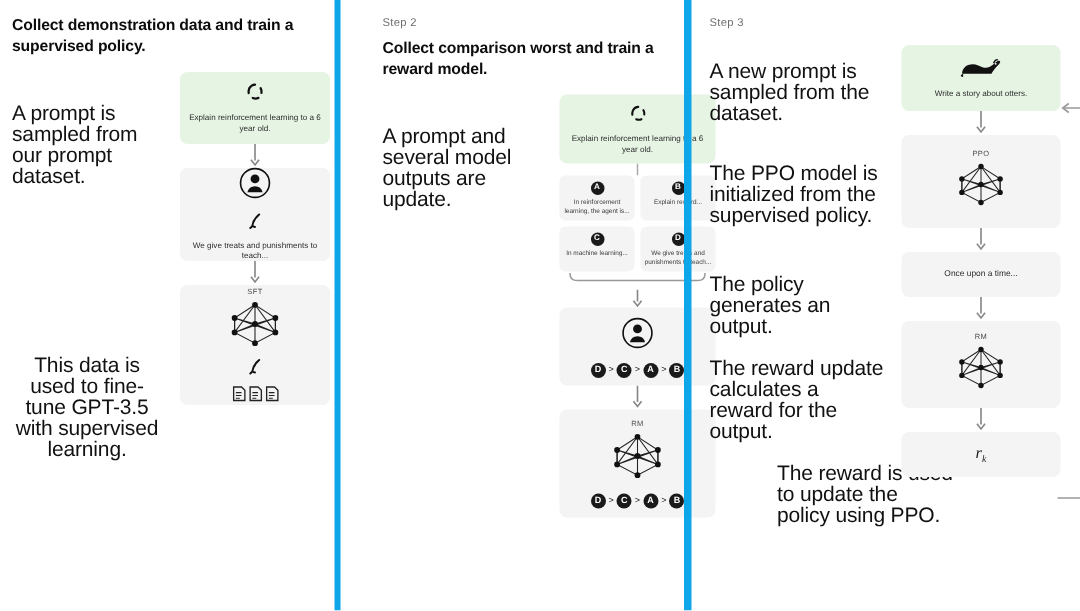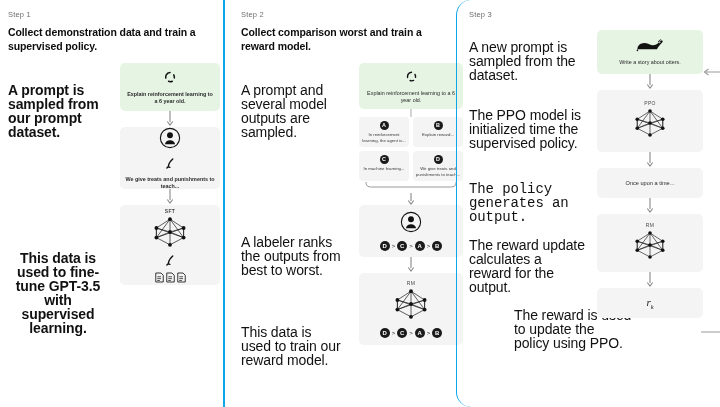--- a/index.html
+++ b/index.html
@@ -7,22 +7,22 @@
     width:720px;height:407px;
     background:#ffffff;
     font-family:"Liberation Sans","DejaVu Sans",sans-serif;
     color:#111111;
     overflow:hidden;
   }
   .board{position:relative;width:720px;height:407px;display:flex;}
 
   .col{position:relative;box-sizing:border-box;height:407px;padding:10px 0 0 0;}
   .col.c1{width:223px;padding-left:8px;padding-right:6px;}
-  .col.c2{width:233px;padding-left:16px;padding-right:6px;border-left:2px solid #0ea5e9;}
-  .col.c3{width:264px;padding-left:12px;padding-right:6px;border-left:1px solid #0ea5e9;border-radius:15px;}
+  .col.c2{width:233px;padding-left:28px;padding-right:6px;border-left:4px solid #0ea5e9;}
+  .col.c3{width:264px;padding-left:12px;padding-right:6px;border-left:5px solid #0ea5e9;}
 
   .step-label{font-size:7.5px;color:#6e6e6e;letter-spacing:.2px;margin:0 0 5px 0;line-height:10px;}
   .step-title{font-size:10.5px;font-weight:bold;line-height:14.2px;color:#0d0d0d;letter-spacing:-.1px;margin:0;}
 
   .rowset{position:relative;margin-top:10px;}
   .caption{font-size:14px;line-height:14px;color:#111;letter-spacing:-.1px;}
 
   .c1 .caption{width:100px;}
   .c2 .caption{width:100px;}
   .c3 .caption{width:118px;}
@@ -74,24 +74,23 @@
   .rk sub{font-size:6.5px;}
 
   .docs{display:flex;gap:2px;margin-top:2px;}
 </style>
 </head>
 <body>
 
 <div class="board">
 
   <div class="col c1">
-    <div class="step-label">Step 1</div>
     <div class="step-title">Collect demonstration data and train a supervised policy.</div>
 
-    <div class="rowset" style="height:320px;font-weight:bold;">
+    <div class="rowset" style="height:320px;">
 
       <div class="caption" style="position:absolute;top:20px;left:0;">A prompt is sampled from our prompt dataset.</div>
       <div class="caption" style="position:absolute;top:188px;left:0;text-align:center;">This data is used to fine-tune GPT-3.5 with supervised learning.</div>
 
       <div class="cards">
 
         <div class="card green" style="height:48px;">
           <span>
             <svg width="14" height="14" viewBox="0 0 24 24" fill="none" stroke="#111" stroke-width="2.6" stroke-linecap="round">
               <path d="M5.6 8.2 A8 8 0 0 1 12 4.2"></path>
@@ -175,23 +174,21 @@
 
       </div>
     </div>
   </div>
 
   <div class="col c2">
     <div class="step-label">Step 2</div>
     <div class="step-title">Collect comparison worst and train a reward model.</div>
 
     <div class="rowset" style="height:330px;">
-      <div class="caption" style="position:absolute;top:20px;left:0;">A prompt and several model outputs are sampled.</div>
-      <div class="caption" style="position:absolute;top:172px;left:0;">A labeler ranks the outputs from best to worst.</div>
-      <div class="caption" style="position:absolute;top:262px;left:0;">This data is used to train our reward model.</div>
+      <div class="caption" style="position:absolute;top:20px;left:0;">A prompt and several model outputs are update.</div>
 
       <div class="cards">
 
         <div class="card green" style="height:46px;">
           <span>
             <svg width="13" height="13" viewBox="0 0 24 24" fill="none" stroke="#111" stroke-width="2.6" stroke-linecap="round">
               <path d="M5.6 8.2 A8 8 0 0 1 12 4.2"></path>
               <path d="M18.4 8.2 A8 8 0 0 1 19.4 13.6"></path>
               <path d="M15.9 19.3 A8 8 0 0 1 9.5 19.4"></path>
               <path d="M4.8 13.8 A8 8 0 0 1 5.2 9.4"></path>
@@ -296,22 +293,22 @@
 
       </div>
     </div>
   </div>
 
   <div class="col c3">
     <div class="step-label">Step 3</div>
 
     <div class="rowset" style="height:320px;">
       <div class="caption" style="position:absolute;top:10px;left:0;">A new prompt is sampled from the dataset.</div>
-      <div class="caption" style="position:absolute;top:78px;left:0;">The PPO model is initialized time the supervised policy.</div>
-      <div class="caption" style="position:absolute;top:152px;left:0;font-family:Liberation Mono, monospace;">The policy generates an output.</div>
+      <div class="caption" style="position:absolute;top:78px;left:0;">The PPO model is initialized from the supervised policy.</div>
+      <div class="caption" style="position:absolute;top:152px;left:0;">The policy generates an output.</div>
       <div class="caption" style="position:absolute;top:208px;left:0;">The reward update calculates a reward for the output.</div>
       <div class="caption" style="position:absolute;top:278px;left:0;margin-left:45px;">The reward is used to update the policy using PPO.</div>
 
       <div class="cards">
 
         <div class="card green" style="height:44px;">
           <span>
             <svg width="28" height="14" viewBox="0 0 40 20">
               <path d="M2 16 C2 11 6 7 12 7 C16 7 19 9 22 10 C26 11 30 9 33 6 C35 4 37 3 38 4 C39 5 37 7 35 9 C33 11 31 14 30 16 Z" fill="#111"></path>
               <path d="M32 6 C33 3 35 2 36 3" stroke="#111" stroke-width="1.4" fill="none"></path>

